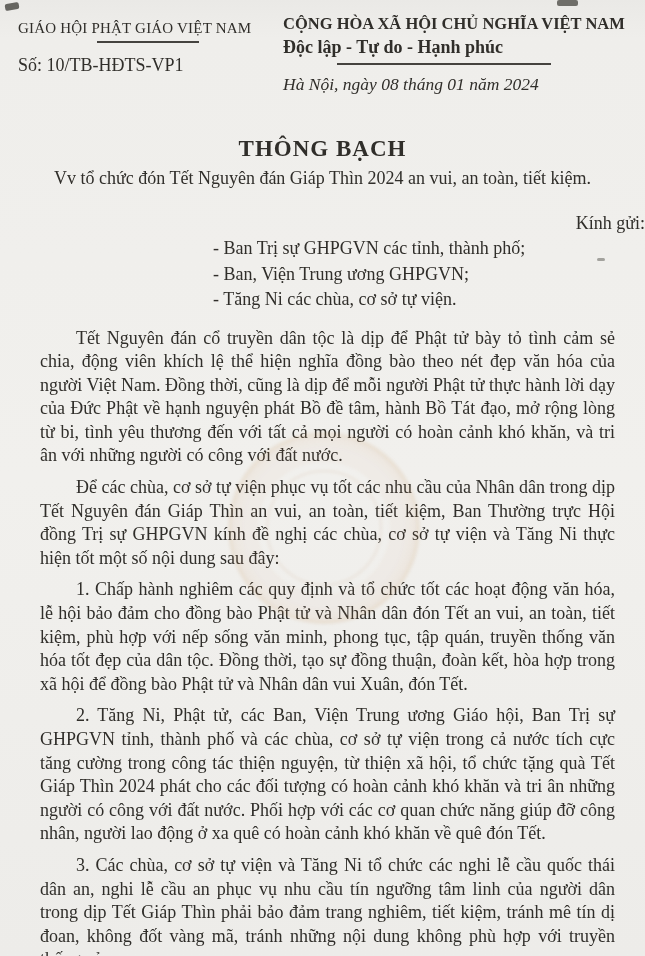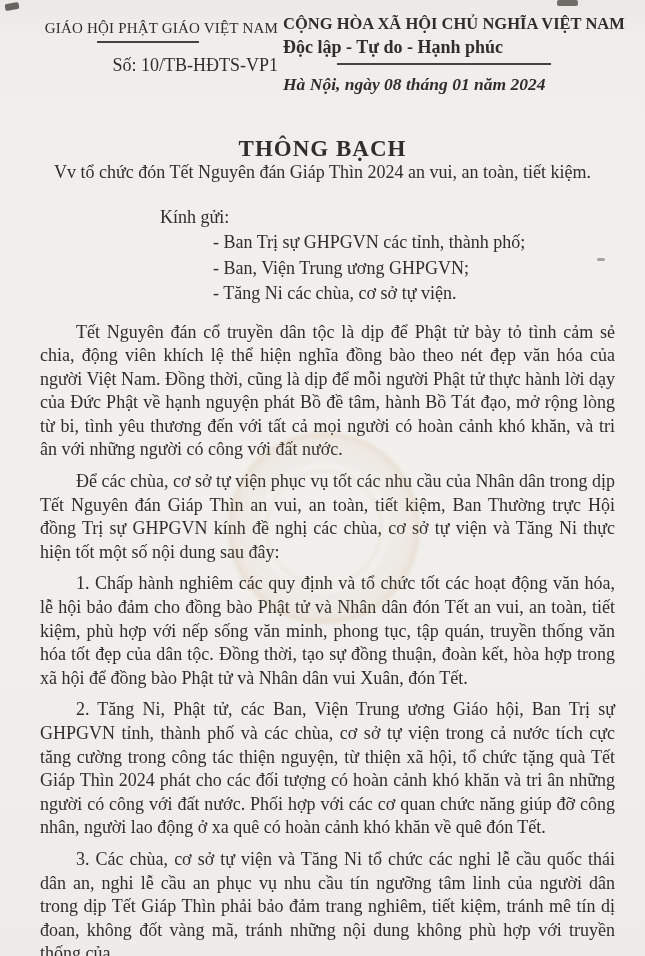--- a/index.html
+++ b/index.html
@@ -8,35 +8,35 @@
     width:645px;height:956px;
     margin:0 auto;
     background:linear-gradient(180deg,#eae9e6 0%,#efeeeb 4%,#f1f0ed 50%,#edece9 100%);
     font-family:"Liberation Serif","DejaVu Serif",serif;
     color:#302e2a;
     overflow:hidden;
     box-sizing:border-box;
   }
   
   .header{position:relative;height:118px;}
-  .header-left{position:absolute;left:18px;top:20px;width:260px;text-align:right;}
+  .header-left{position:absolute;left:18px;top:20px;width:260px;text-align:left;}
   .org-line1{font-size:15px;letter-spacing:.2px;white-space:nowrap;}
   .org-line2{font-size:19px;font-weight:bold;letter-spacing:.5px;margin-top:2px;}
   .rule-left{width:102px;height:2px;background:#45433f;margin:4px auto 0;}
   .ref-number{font-size:18px;margin-top:12px;}
   .header-right{position:absolute;left:283px;top:14px;width:322px;text-align:left;}
   .nat-line1{font-size:16.5px;font-weight:bold;white-space:nowrap;}
   .nat-line2{font-size:18px;font-weight:bold;margin-top:3px;}
   .rule-right{width:214px;height:1.5px;background:#45433f;margin:5px auto 0;}
-  .dateline{font-size:17.5px;font-style:italic;font-weight:700;margin-top:9px;white-space:nowrap;}
+  .dateline{font-size:17.5px;font-style:italic;font-weight:400;margin-top:9px;white-space:nowrap;}
   
   .doc-title{text-align:center;font-size:23px;font-weight:bold;letter-spacing:1px;margin-top:18px;}
-  .doc-subject{text-align:center;font-size:18px;margin-top:0;}
+  .doc-subject{text-align:center;font-size:18px;margin-top:6px;}
   
-  .salutation{font-size:18px;margin:22px 0 0 160px;line-height:25px;}
+  .salutation{font-size:18px;margin:22px 0 0 160px;line-height:25px;text-align:right;}
   .recipients{margin:0 0 0 213px;font-size:18px;}
   .recipient{line-height:25.5px;}
   
   .body-text{padding:14px 30px 0 40px;}
   .body-text p{
     margin:0 0 8px 0;
     font-size:18px;
     line-height:23.6px;
     text-align:justify;
     text-indent:36px;

